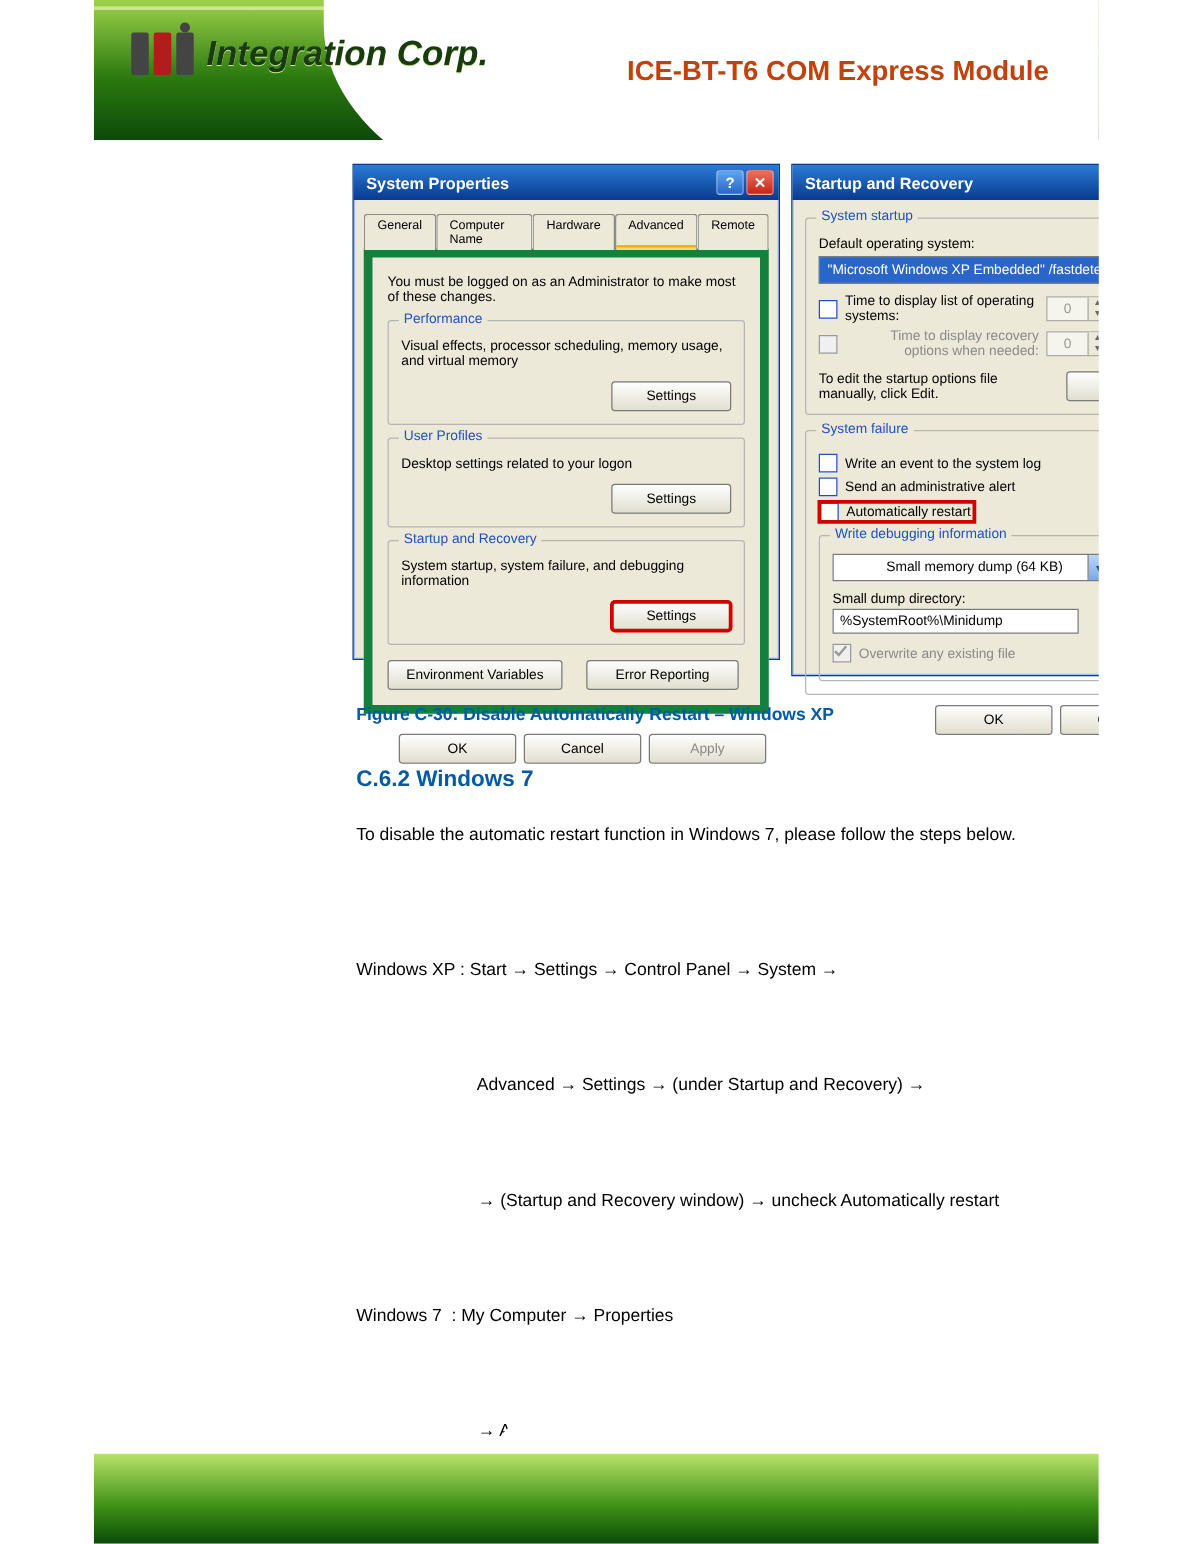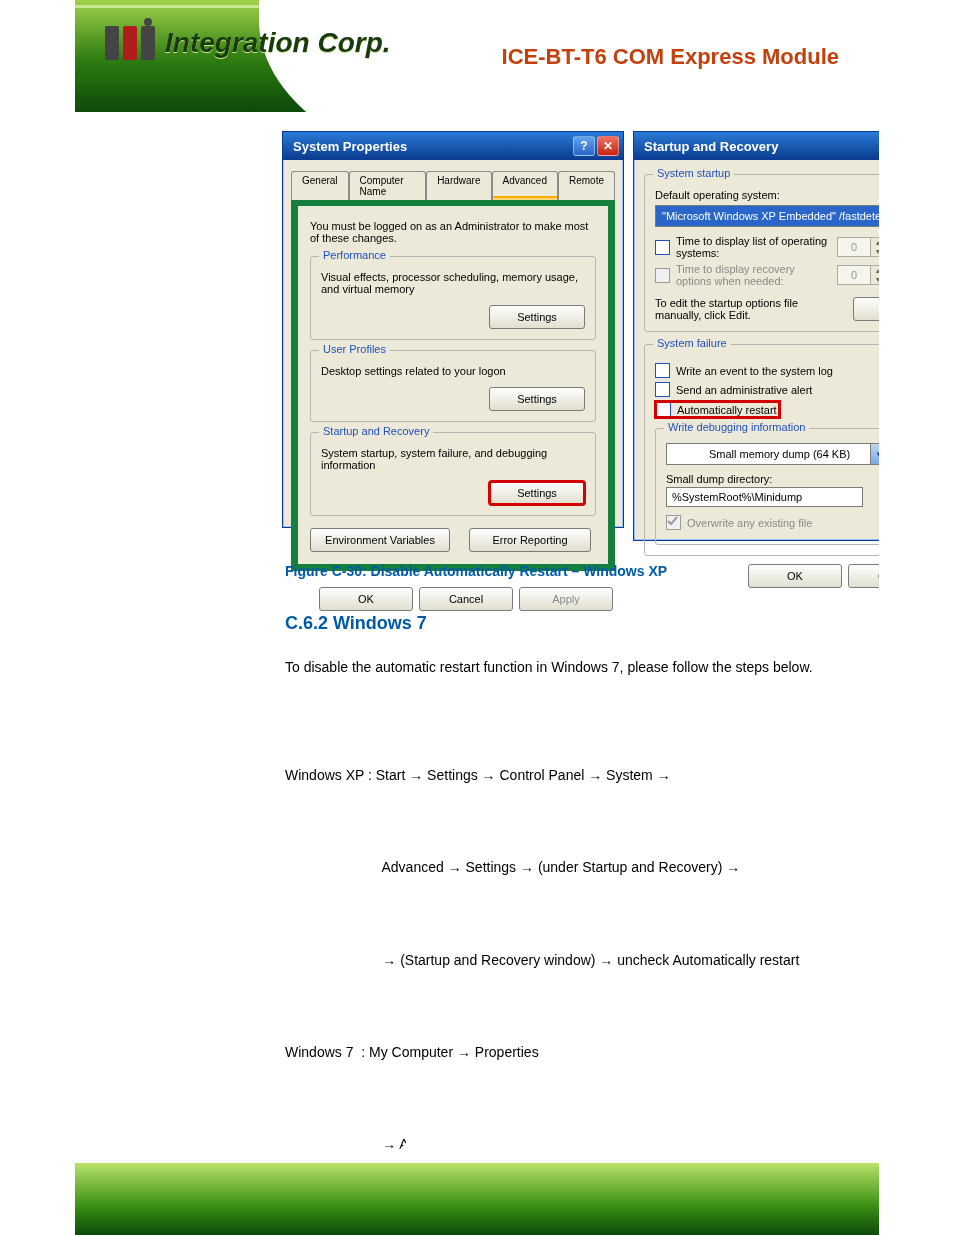--- a/index.html
+++ b/index.html
@@ -56,21 +56,21 @@
   .spin input{border:none;width:28px;text-align:center;font-size:11px;background:transparent;}
   .spin .spinbtns{display:flex;flex-direction:column;}
   .spin .spinbtns span{width:14px;height:9px;border-left:1px solid #7a7a7a;display:flex;align-items:center;justify-content:center;font-size:7px;background:#ece9d8;}
   .spin.disabled{opacity:.55;}
   .combo{display:flex;align-items:center;border:1px solid #7a7a7a;background:#fff;height:20px;}
   .combo.sel{background:#2a66c9;color:#fff;}
   .combo .combo-txt{padding:0 6px;font-size:11px;flex:1;white-space:nowrap;overflow:hidden;}
   .combo .combo-arrow{width:17px;height:100%;background:linear-gradient(180deg,#bcd5f7,#7aa9e7);display:flex;align-items:center;justify-content:center;border-left:1px solid #7a7a7a;color:#1a3a8f;}
   .txtfield{border:1px solid #7a7a7a;background:#fff;height:18px;padding:0 5px;font-size:11px;display:flex;align-items:center;}
   .lbl{font-size:11px;}
-  .disabled-text{color:#8a8a8a;}
+  .disabled-text{color:#8a8a8a;text-align:right;}
   svg{display:block;}
 </style>
 </head>
 <body>
 
 <div class="page">
 
   <div class="banner-top"></div>
   <div class="banner-curve"></div>
   <div class="logo">

